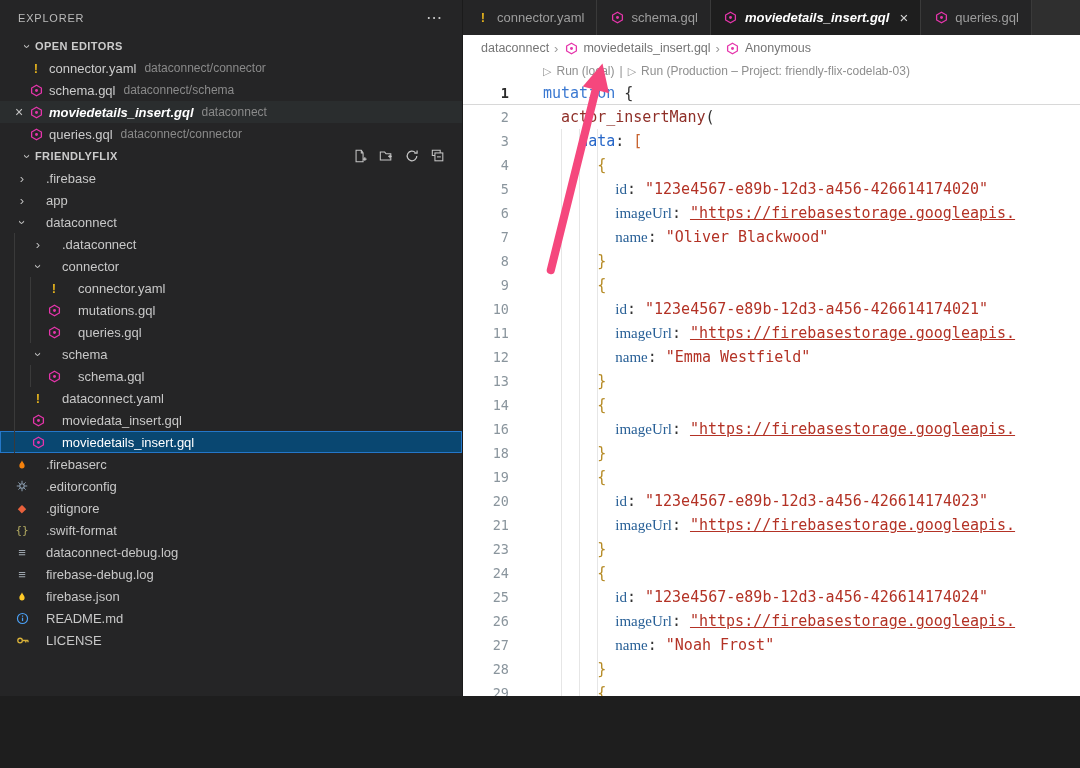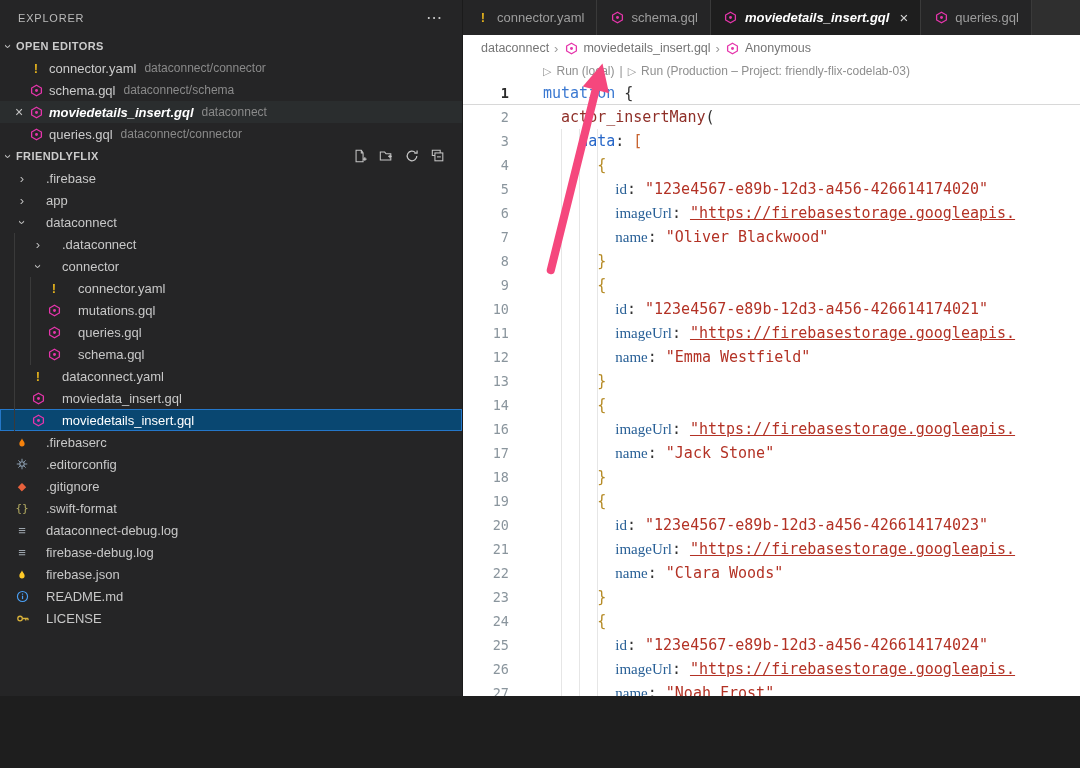--- a/index.html
+++ b/index.html
@@ -4,21 +4,21 @@
 <style>
   * { box-sizing: border-box; margin: 0; padding: 0; }
   html,body { width:1080px; height:768px; overflow:hidden; }
   body { font-family:"Liberation Sans","DejaVu Sans",sans-serif; background:#1e1e1e; }
   .app { width:1080px; height:696px; display:flex; overflow:hidden; background:#1d4ed8; }
 
   
   .sidebar { width:463px; min-width:463px; background:#252526; border-right:1px solid #1b1b1b; display:flex; flex-direction:column; overflow:hidden; }
   .sidebar-header { height:35px; display:flex; align-items:center; justify-content:space-between; padding:0 18px 0 18px; color:#bbbbbb; font-size:11px; letter-spacing:.8px; }
   .more-dots { color:#c5c5c5; font-size:16px; cursor:pointer; letter-spacing:2px; }
-  .sec-header { height:22px; display:flex; align-items:center; font-size:11px; font-weight:700; color:#cccccc; letter-spacing:.4px; padding-left:0; cursor:pointer; }
+  .sec-header { height:22px; display:flex; align-items:center; font-size:11px; font-weight:700; color:#cccccc; letter-spacing:.4px; padding-left:19px; cursor:pointer; }
   .sec-header .chev { width:16px; text-align:center; }
   .sec-actions { margin-left:auto; display:flex; gap:10px; padding-right:16px; }
   .sec-actions .ic { cursor:pointer; }
   .chev { color:#bdbdbd; font-size:13px; font-weight:400; display:inline-block; transition:none; }
   .chev.expanded { transform:rotate(90deg); }
 
   .oe-row { height:22px; display:flex; align-items:center; padding-left:28px; font-size:13px; color:#cbcbcb; cursor:pointer; }
   .oe-row.active { padding-left:10px; background:#2a2d2e; }
   .oe-row .name { margin-left:5px; white-space:nowrap; }
   .oe-row.active .name { color:#ffffff; font-style:italic; font-weight:600; }
@@ -223,20 +223,27 @@
           <span class="ic">
             <svg width="13" height="13" viewBox="0 0 16 16">
               <path d="M8 1.5 14 5v6L8 14.5 2 11V5z" fill="none" stroke="#e535ab" stroke-width="1.6"></path>
               <circle cx="8" cy="8" r="1.8" fill="#e535ab"></circle>
             </svg>
           </span>
           <span class="name">queries.gql</span>
         </div>
         <div class="tree-row">
           <span class="guide"></span>
+          <span class="slot">
+            <span class="chev expanded">›</span>
+          </span>
+          <span class="name">schema</span>
+        </div>
+        <div class="tree-row">
+          <span class="guide"></span>
           <span class="guide"></span>
           <span class="ic">
             <svg width="13" height="13" viewBox="0 0 16 16">
               <path d="M8 1.5 14 5v6L8 14.5 2 11V5z" fill="none" stroke="#e535ab" stroke-width="1.6"></path>
               <circle cx="8" cy="8" r="1.8" fill="#e535ab"></circle>
             </svg>
           </span>
           <span class="name">schema.gql</span>
         </div>
         <div class="tree-row">
@@ -469,42 +476,34 @@
           </div>
           <div class="code-line-row">
             <span class="gutter">14</span>
             <span class="line-content"><span class="tk-pl">      </span><span class="tk-br2">{</span></span>
           </div>
           <div class="code-line-row">
             <span class="gutter">16</span>
             <span class="line-content"><span class="tk-pl">        </span><span class="tk-key">imageUrl</span><span class="tk-pl">: </span><span class="tk-url">"https://firebasestorage.googleapis.</span></span>
           </div>
           <div class="code-line-row">
-            <span class="gutter">17</span>
-            <span class="line-content"><span class="tk-pl">        </span><span class="tk-key">name</span><span class="tk-pl">: </span><span class="tk-str">"Jack Stone"</span></span>
-          </div>
-          <div class="code-line-row">
             <span class="gutter">18</span>
             <span class="line-content"><span class="tk-pl">      </span><span class="tk-br2">}</span></span>
           </div>
           <div class="code-line-row">
             <span class="gutter">19</span>
             <span class="line-content"><span class="tk-pl">      </span><span class="tk-br2">{</span></span>
           </div>
           <div class="code-line-row">
             <span class="gutter">20</span>
             <span class="line-content"><span class="tk-pl">        </span><span class="tk-key">id</span><span class="tk-pl">: </span><span class="tk-str">"123e4567-e89b-12d3-a456-426614174023"</span></span>
           </div>
           <div class="code-line-row">
             <span class="gutter">21</span>
             <span class="line-content"><span class="tk-pl">        </span><span class="tk-key">imageUrl</span><span class="tk-pl">: </span><span class="tk-url">"https://firebasestorage.googleapis.</span></span>
-          </div>
-          <div class="code-line-row">
-            <span class="gutter">22</span>
-            <span class="line-content"><span class="tk-pl">        </span><span class="tk-key">name</span><span class="tk-pl">: </span><span class="tk-str">"Clara Woods"</span></span>
           </div>
           <div class="code-line-row">
             <span class="gutter">23</span>
             <span class="line-content"><span class="tk-pl">      </span><span class="tk-br2">}</span></span>
           </div>
           <div class="code-line-row">
             <span class="gutter">24</span>
             <span class="line-content"><span class="tk-pl">      </span><span class="tk-br2">{</span></span>
           </div>
           <div class="code-line-row">

